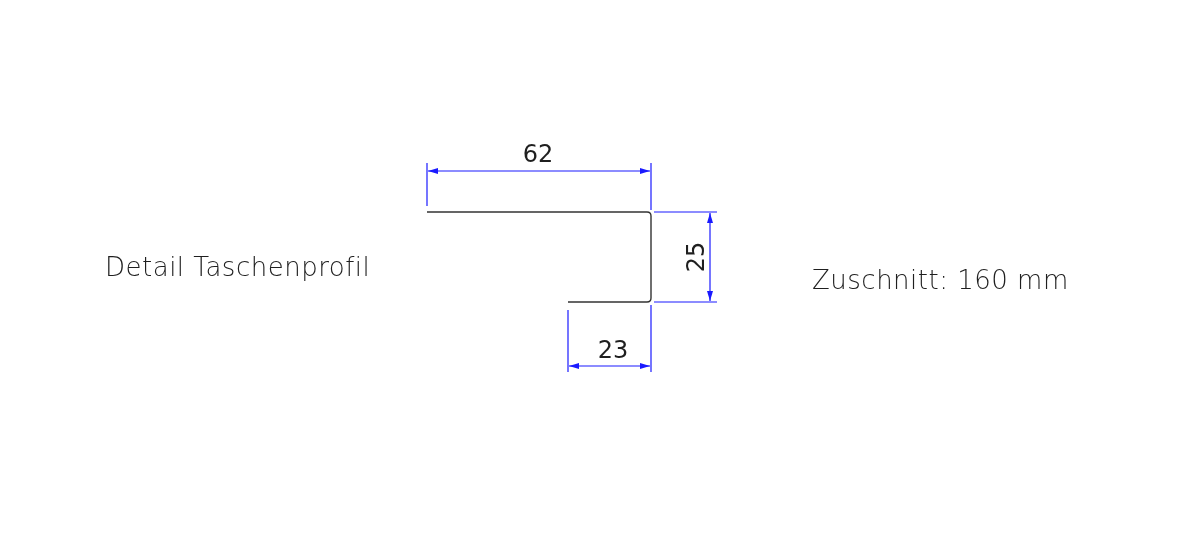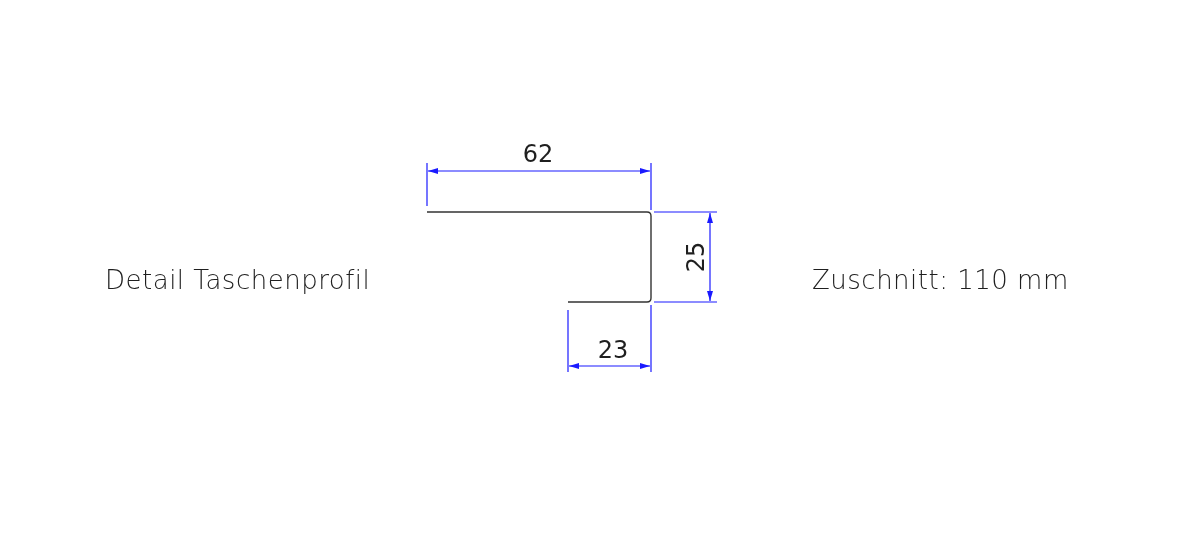--- a/index.html
+++ b/index.html
@@ -6,34 +6,34 @@
     body { width: 1200px; height: 541px; position: relative; overflow: hidden; }
     .label {
       position: absolute;
       font-family: "DejaVu Sans", sans-serif;
       font-size: 26px;
       color: #1f1f1f;
       letter-spacing: 0.5px;
       white-space: nowrap;
       font-weight: 300;
     }
-    #title-left { left: 105px; top: 265px; }
+    #title-left { left: 105px; top: 252px; }
     #title-right { left: 812px; top: 265px; }
     svg.drawing { position: absolute; left: 0; top: 0; }
     .dimtext {
       font-family: "DejaVu Sans", sans-serif;
       font-size: 24px;
       fill: #1f1f1f;
     }
   </style>
 </head>
 <body>
 
 <div class="label" id="title-left">Detail Taschenprofil</div>
-<div class="label" id="title-right">Zuschnitt: 110 mm</div>
+<div class="label" id="title-right">Zuschnitt: 160 mm</div>
 
 <svg class="drawing" width="1200" height="541" viewBox="0 0 1200 541">
   <defs>
     <marker id="arrow" viewBox="0 0 10 10" refX="10" refY="5" markerWidth="10" markerHeight="10" orient="auto-start-reverse" markerUnits="userSpaceOnUse">
       <path d="M0,2 L10,5 L0,8 z" fill="#1a1aff"></path>
     </marker>
   </defs>
 
   <g fill="none" stroke="#333333" stroke-width="1.4">
     <path d="M427,212 L647,212 Q651,212 651,216 L651,298 Q651,302 647,302 L568,302"></path>

